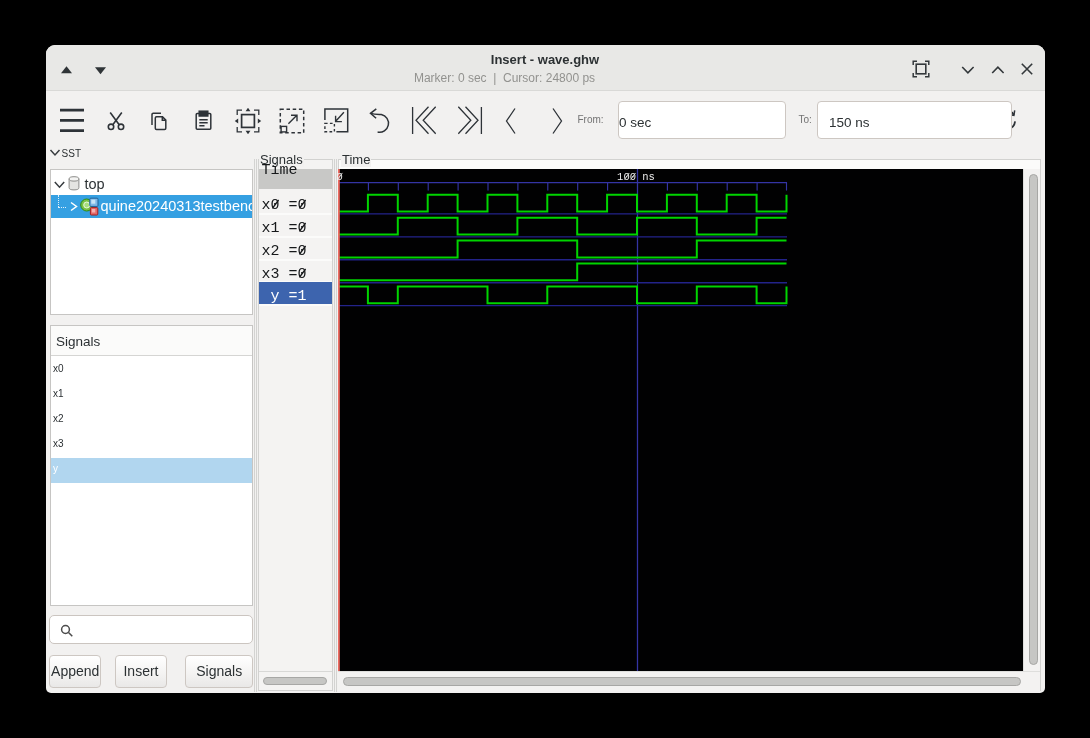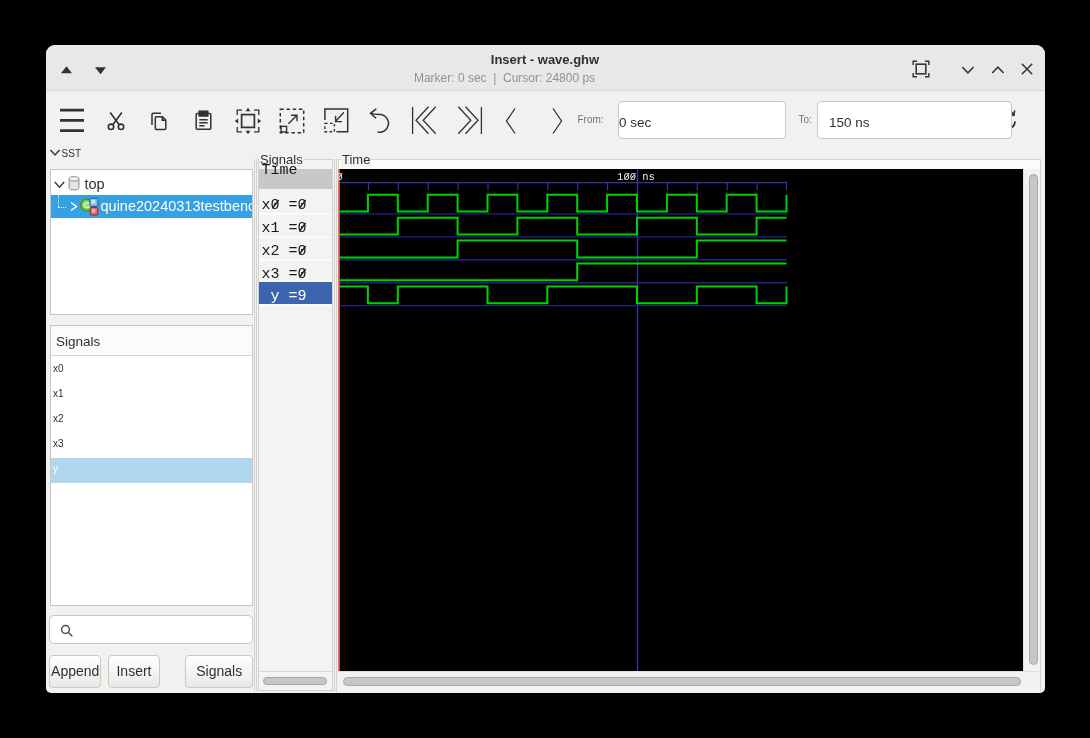--- a/index.html
+++ b/index.html
@@ -157,21 +157,21 @@
 <div class="a" style="left:5px;top:413.4px;width:200.6px;height:25px;background:#b1d6ef"></div>
 <div class="srow" style="top:418.5px;color:#fff">y</div>
 
 <div class="a" style="left:3.2px;top:570.6px;width:204.2px;height:29px;background:#fff;border:1px solid #cbc5c0;border-radius:5px"></div>
 <svg class="a" style="left:14px;top:579px" width="14" height="14" fill="none" stroke="#4c4c4c" stroke-width="1.5">
       <circle cx="5.5" cy="5.5" r="3.9"></circle>
       <line x1="8.5" y1="8.5" x2="12.3" y2="12.3"></line>
     </svg>
 
 <div class="btn" style="left:3.2px;width:52px">Append</div>
-<div class="btn" style="left:62px;width:52px">Insert</div>
+<div class="btn" style="left:69px;width:52px">Insert</div>
 <div class="btn" style="left:139px;width:68.4px">Signals</div>
 
 <div class="vline" style="left:208.3px;top:114px;height:533px"></div>
 <div class="vline" style="left:210.3px;top:114px;height:533px"></div>
 <div class="vline" style="left:288.3px;top:114px;height:533px"></div>
 <div class="vline" style="left:290.3px;top:114px;height:533px"></div>
 
 <div class="a" style="left:211.5px;top:114.5px;width:75px;height:532px;background:#f4f3f2;border:1px solid #d2d2d0"></div>
 <div class="a" style="left:213px;top:107px;font-size:13px;color:#2c3133;background:#f2f1f0;padding:0 1px">Signals</div>
 <div class="a" style="left:212.5px;top:124.5px;width:73px;height:20px;background:#c8c8c6"></div>
@@ -179,21 +179,21 @@
 <div class="nrow" style="top:146.5px">x0 =0</div>
 <div class="nrow" style="top:169.5px">x1 =0</div>
 <div class="nrow" style="top:192.5px">x2 =0</div>
 <div class="nrow" style="top:215.5px">x3 =0</div>
 <div class="a" style="left:212.5px;top:168.6px;width:73px;height:1.6px;background:#fbfbfa"></div>
 <div class="a" style="left:212.5px;top:191.6px;width:73px;height:1.6px;background:#fbfbfa"></div>
 <div class="a" style="left:212.5px;top:214.6px;width:73px;height:1.6px;background:#fbfbfa"></div>
 <div class="a" style="left:212.5px;top:236.2px;width:73px;height:1.7px;background:#fbfbfa"></div>
 <div class="a" style="left:212.5px;top:259.5px;width:73px;height:1.7px;background:#fbfbfa"></div>
 <div class="a" style="left:212.5px;top:237.9px;width:73px;height:21.6px;background:#3d64ae"></div>
-<div class="nrow" style="top:237.9px;color:#fff"> y =9</div>
+<div class="nrow" style="top:237.9px;color:#fff"> y =1</div>
 <svg class="a" style="left:212.5px;top:124.9px" width="73" height="140" stroke="#16181a" stroke-width="1.3">
  <line x1="13.4" y1="39.4" x2="19.6" y2="31"></line>
  <line x1="40.4" y1="39.4" x2="46.6" y2="31"></line>
  <line x1="40.4" y1="62.4" x2="46.6" y2="54"></line>
  <line x1="40.4" y1="85.4" x2="46.6" y2="77"></line>
  <line x1="40.4" y1="108.4" x2="46.6" y2="100"></line>
 </svg>
 <div class="a" style="left:212.5px;top:626.5px;width:73px;height:1px;background:#d8d8d6"></div>
 <div class="a" style="left:217.3px;top:632.3px;width:63.3px;height:8px;background:#c6c6c4;border:1px solid #a7a7a5;border-radius:4px"></div>
 

